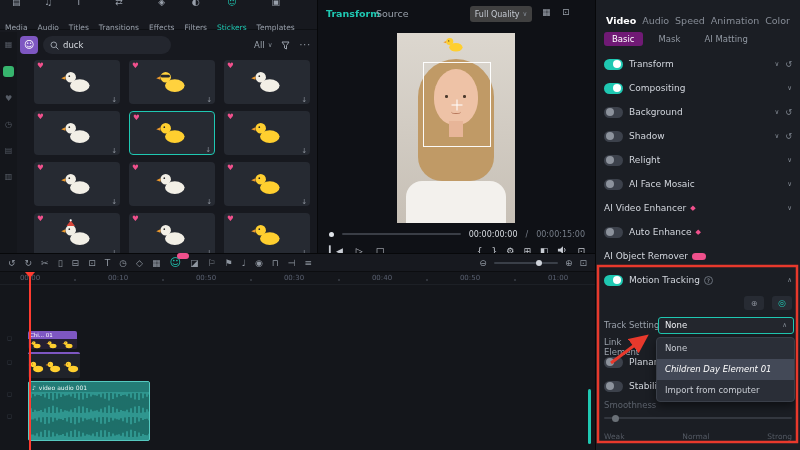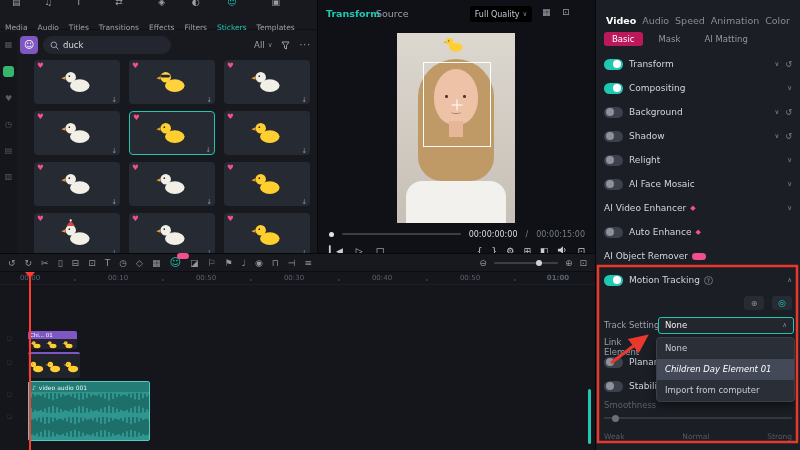--- a/index.html
+++ b/index.html
@@ -28,21 +28,21 @@
   .sticker-grid{position:absolute;left:34px;top:60px;width:276px;height:193px;overflow:hidden;display:grid;grid-template-columns:repeat(3,86px);grid-auto-rows:44px;gap:7px 9px;}
   .tile{position:relative;background:#262a32;border-radius:4px;display:flex;align-items:center;justify-content:center;cursor:pointer;}
   .tile.selected{border:1.5px solid var(--accent);}
   .tile-heart{position:absolute;left:3px;top:1px;color:var(--pink);font-size:7.5px;}
   .tile-dl{position:absolute;right:3px;bottom:0;color:#8a909a;font-size:7px;}
 
   
   .preview-panel{position:absolute;left:318px;top:0;width:277px;height:253px;background:#0f1116;}
   .pv-tab{position:absolute;top:8px;font-size:9.5px;color:#98a0aa;}
   .pv-tab.active{color:var(--accent);font-weight:bold;}
-  .quality-pill{position:absolute;left:152px;top:6px;width:62px;height:16px;background:#000000;border-radius:3px;display:flex;align-items:center;justify-content:center;gap:3px;font-size:8px;color:#c3c8d0;}
+  .quality-pill{position:absolute;left:152px;top:6px;width:62px;height:16px;background:#404040;border-radius:3px;display:flex;align-items:center;justify-content:center;gap:3px;font-size:8px;color:#c3c8d0;}
   .pv-hicon{position:absolute;top:7px;font-size:9px;color:#9aa1ab;}
   .video-stage{position:absolute;left:79px;top:33px;width:118px;height:190px;background:linear-gradient(180deg,#dcd7cf,#c7c0b6);overflow:hidden;}
   .hair{position:absolute;left:21px;top:26px;width:76px;height:122px;background:#c09a66;border-radius:38px 38px 24px 24px;}
   .face{position:absolute;left:37px;top:36px;width:44px;height:56px;background:#eec2a6;border-radius:50% 50% 46% 46%;}
   .eye{position:absolute;width:2.5px;height:2.5px;border-radius:50%;background:#4c3a2d;top:62px;}
   .smile{position:absolute;left:54px;top:76px;width:10px;height:5px;border-bottom:1.2px solid #b5765a;border-radius:50%;}
   .neck{position:absolute;left:52px;top:88px;width:14px;height:16px;background:#e7b598;}
   .shirt{position:absolute;left:9px;top:148px;width:100px;height:42px;background:#f3f1ed;border-radius:16px 16px 0 0;}
   .duck-hat{position:absolute;left:44px;top:1px;}
   .track-box{position:absolute;left:26px;top:29px;width:68px;height:85px;border:1px solid rgba(255,255,255,.95);}
@@ -58,21 +58,21 @@
   .pc-right{margin-left:auto;display:flex;gap:9px;align-items:center;}
   .pc-icon{font-size:9px;color:#c9cdd4;}
 
   
   .right-panel{position:absolute;left:595px;top:0;width:205px;height:450px;background:#1b1e24;border-left:1px solid #07080a;}
   .rp-tabs{display:flex;justify-content:space-between;align-items:flex-end;height:26px;padding:0 10px;}
   .rp-tabs span{font-size:9.5px;color:#868c96;cursor:pointer;}
   .rp-tabs span.active{color:#fff;font-weight:bold;}
   .rp-subtabs{display:flex;align-items:center;height:26px;padding:0 8px;gap:8px;}
   .subtab{font-size:8.5px;color:#9097a1;padding:2px 8px;border-radius:3px;cursor:pointer;}
-  .subtab.active{background:#be185d;color:#fff;}
+  .subtab.active{background:#701a75;color:#fff;}
   .prop-row{height:24px;display:flex;align-items:center;padding:0 8px;}
   .prop-label{font-size:9px;color:#d2d6dd;}
   .row-right{margin-left:auto;display:flex;align-items:center;gap:6px;}
   .chev{font-size:6.5px;color:#858c96;}
   .reset{font-size:8px;color:#858c96;}
   .toggle{width:19px;height:11px;border-radius:6px;background:#3c414b;position:relative;display:inline-block;flex:0 0 auto;margin-right:6px;cursor:pointer;}
   .toggle .knob{position:absolute;top:1.5px;left:2px;width:8px;height:8px;border-radius:50%;background:#8d939d;}
   .toggle.on{background:var(--accent);}
   .toggle.on .knob{left:auto;right:2px;background:#fff;}
   .diamond{color:var(--pink);font-size:7px;margin-left:4px;}
@@ -410,21 +410,21 @@
           <span class="tl-icon">⊡</span>
         </span>
       </div>
     <div class="ruler" id="ruler">
         <span class="rl" style="left: 14px;">00:00</span>
         <span class="rl" style="left: 102px;">00:10</span>
         <span class="rl" style="left: 190px;">00:50</span>
         <span class="rl" style="left: 278px;">00:30</span>
         <span class="rl" style="left: 366px;">00:40</span>
         <span class="rl" style="left: 454px;">00:50</span>
-        <span class="rl" style="left: 542px; font-weight: bold;">01:00</span>
+        <span class="rl" style="left: 542px;">01:00</span>
         <span class="rdot" style="left: 74px;"></span>
         <span class="rdot" style="left: 162px;"></span>
         <span class="rdot" style="left: 250px;"></span>
         <span class="rdot" style="left: 338px;"></span>
         <span class="rdot" style="left: 426px;"></span>
         <span class="rdot" style="left: 514px;"></span>
         <span class="rdot" style="left: 602px;"></span>
       </div>
 
     <span class="gutter-icon" style="top:80px">◻</span>

